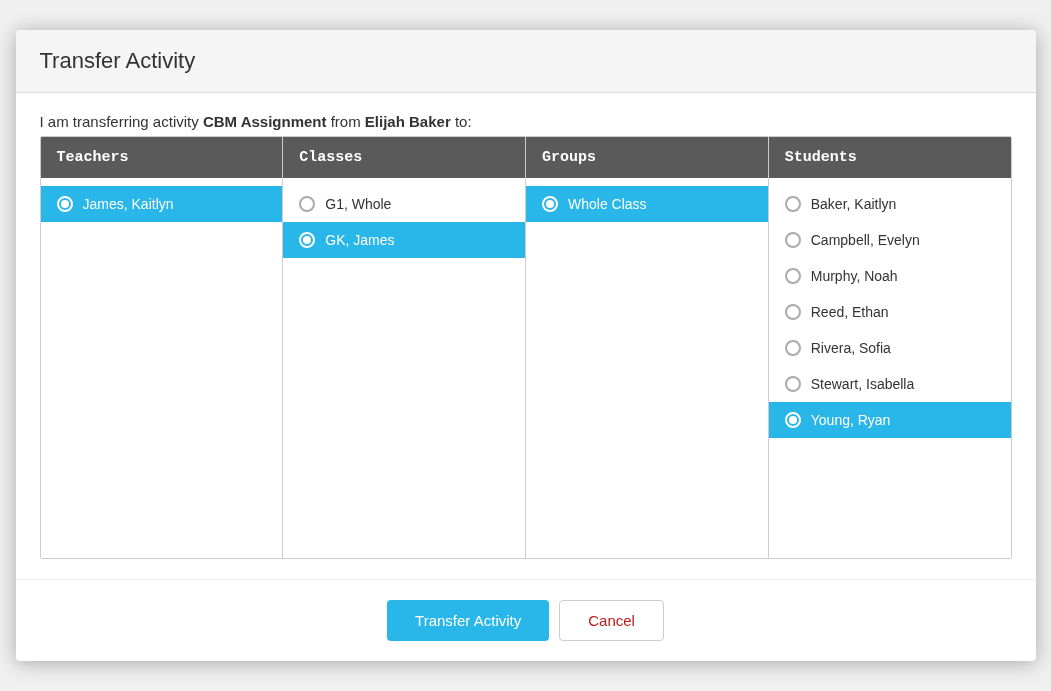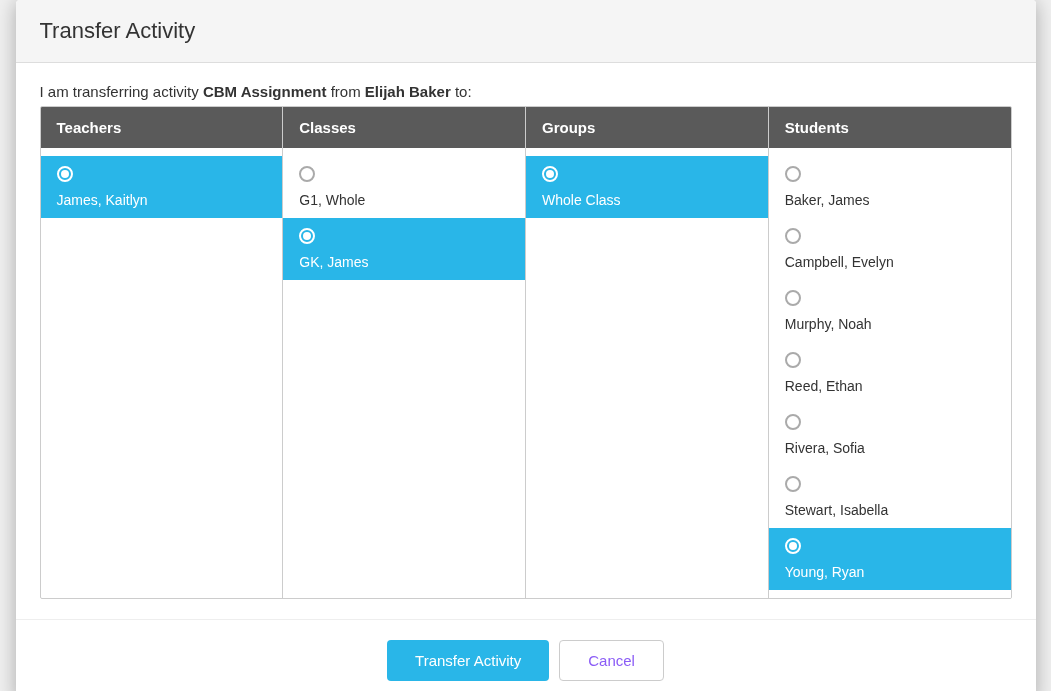--- a/index.html
+++ b/index.html
@@ -54,35 +54,35 @@
     }
     .column:last-child {
       border-right: none;
     }
     .column-header {
       background: #5a5a5a;
       color: #fff;
       padding: 12px 16px;
       font-size: 15px;
       font-weight: 600;
+      font-family: Liberation Mono, monospace;
     }
     .column-body {
       padding: 8px 0;
       min-height: 380px;
       background: #fff;
     }
     .list-item {
       display: flex;
-      align-items: flex-start;
+      align-items: flex-end;
       padding: 10px 16px;
       cursor: pointer;
       font-size: 14px;
       color: #333;
       gap: 10px;
-      flex-direction: column;
     }
     .list-item.selected {
       background: #29b6e8;
       color: #fff;
     }
     .radio-circle {
       width: 16px;
       height: 16px;
       border-radius: 50%;
       border: 2px solid #aaa;
@@ -117,21 +117,21 @@
       color: #fff;
       border: none;
       padding: 12px 28px;
       border-radius: 4px;
       font-size: 15px;
       cursor: pointer;
       font-weight: 500;
     }
     .btn-secondary {
       background: #fff;
-      color: #8b5cf6;
+      color: #b91c1c;
       border: 1px solid #ccc;
       padding: 0 28px;
       border-radius: 4px;
       font-size: 15px;
       cursor: pointer;
     }
   </style>
 </head>
 <body>
 
@@ -191,21 +191,21 @@
         </div>
       </div>
 
       <div class="column">
         <div class="column-header">
           <span>Students</span>
         </div>
         <div class="column-body">
           <div class="list-item">
             <span class="radio-circle"></span>
-            <span>Baker, James</span>
+            <span>Baker, Kaitlyn</span>
           </div>
           <div class="list-item">
             <span class="radio-circle"></span>
             <span>Campbell, Evelyn</span>
           </div>
           <div class="list-item">
             <span class="radio-circle"></span>
             <span>Murphy, Noah</span>
           </div>
           <div class="list-item">

